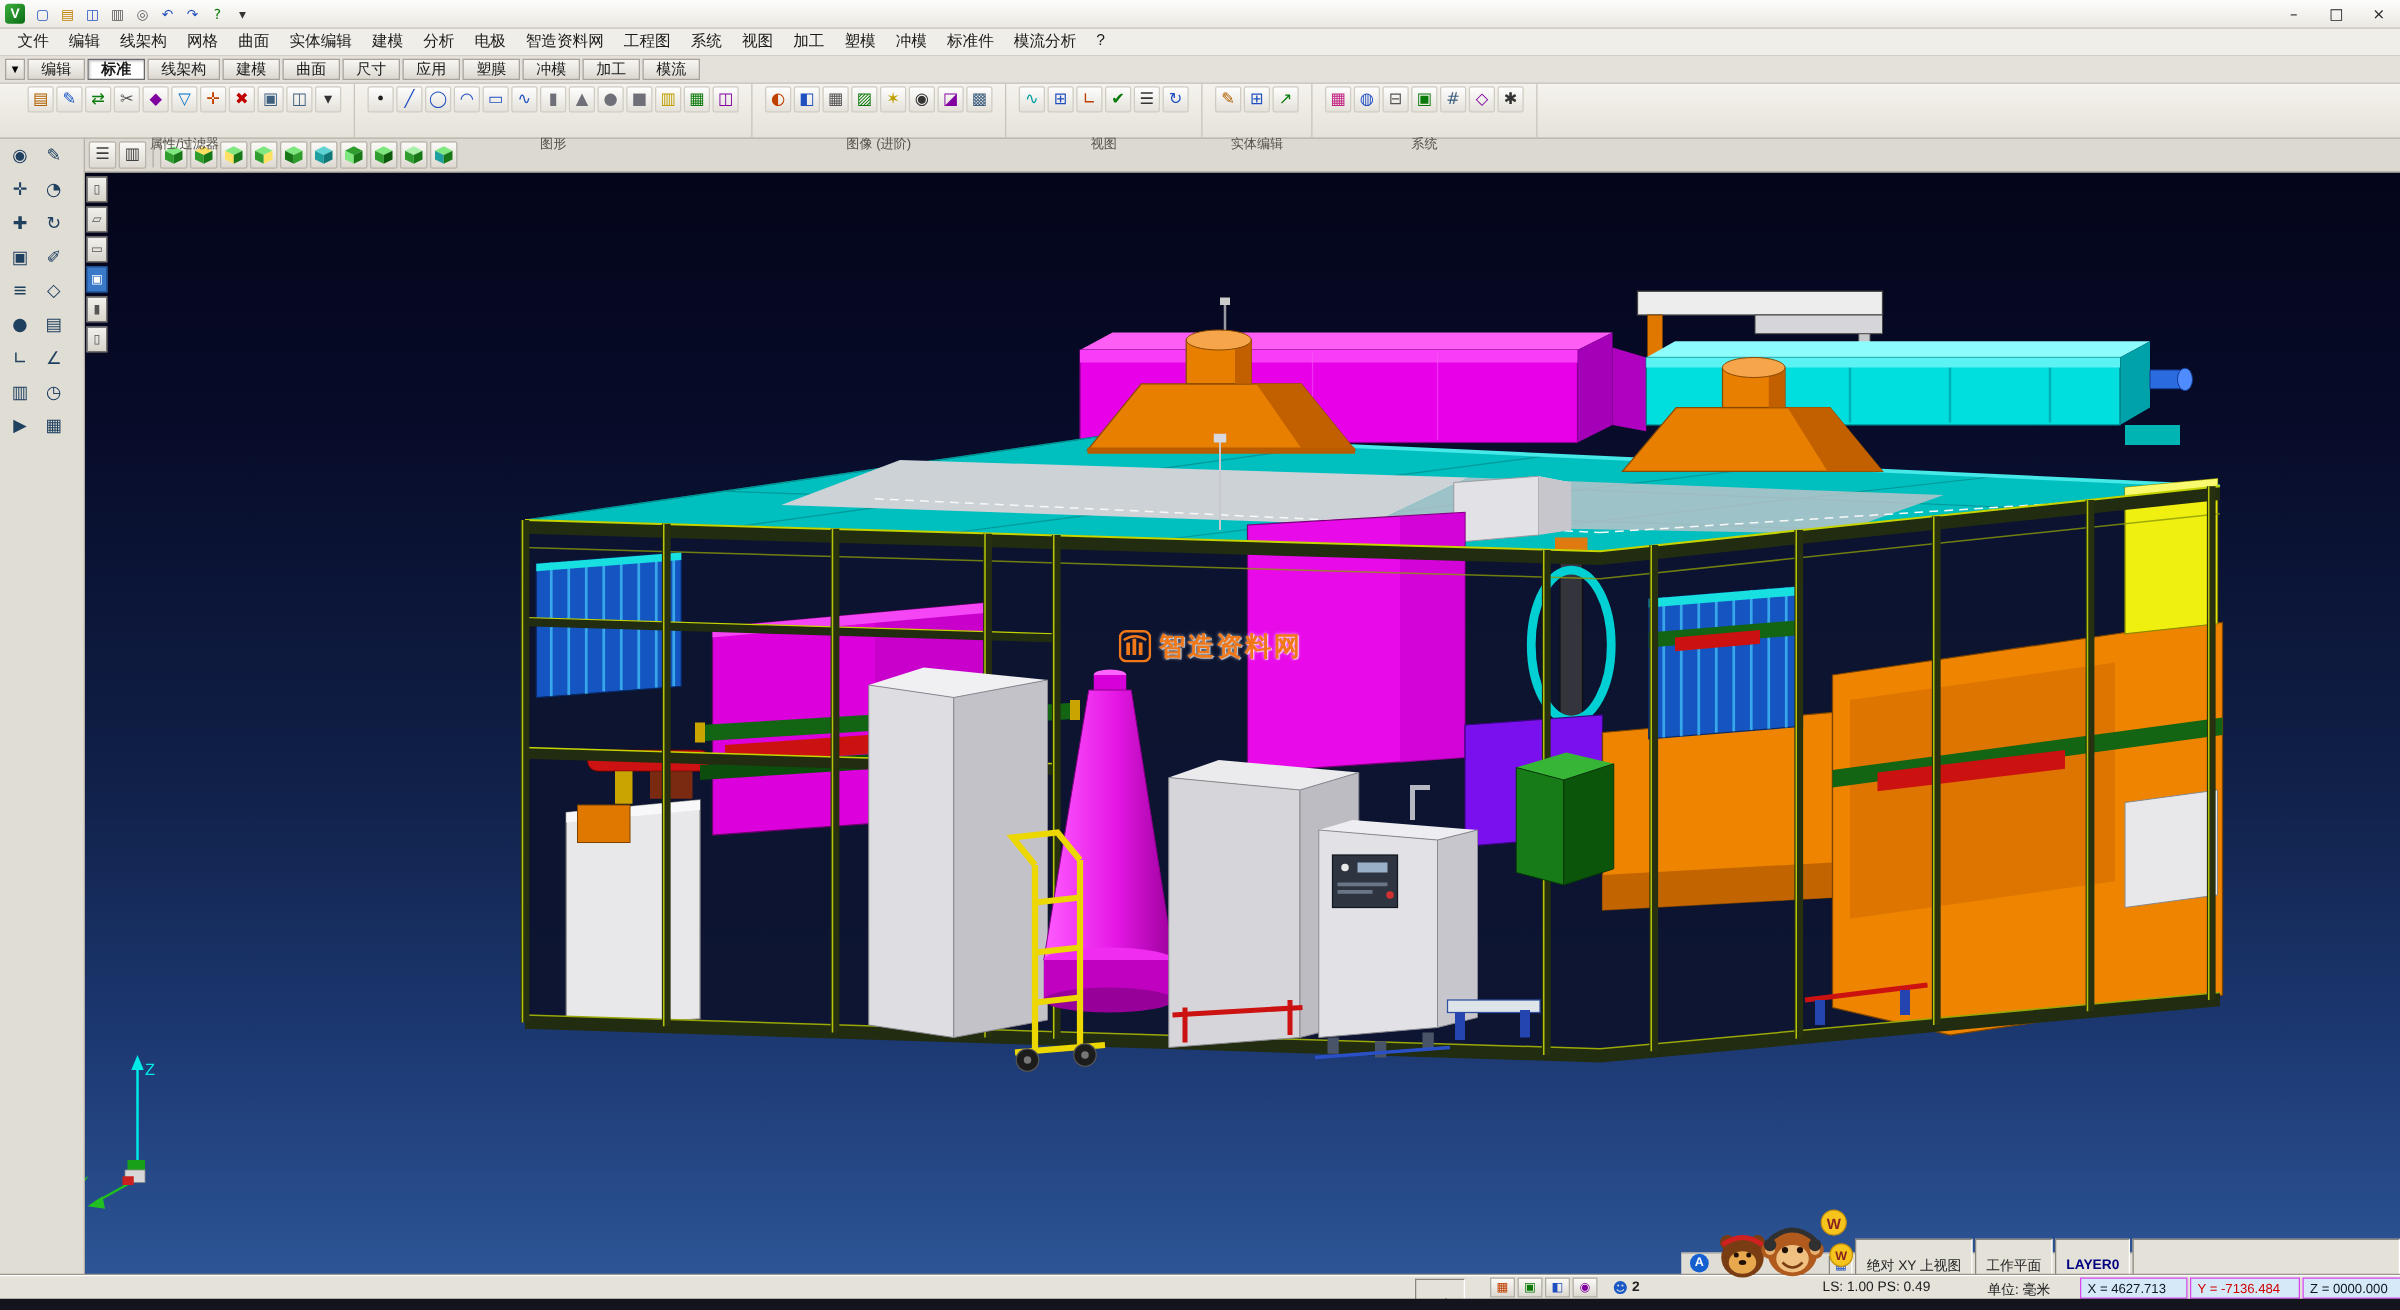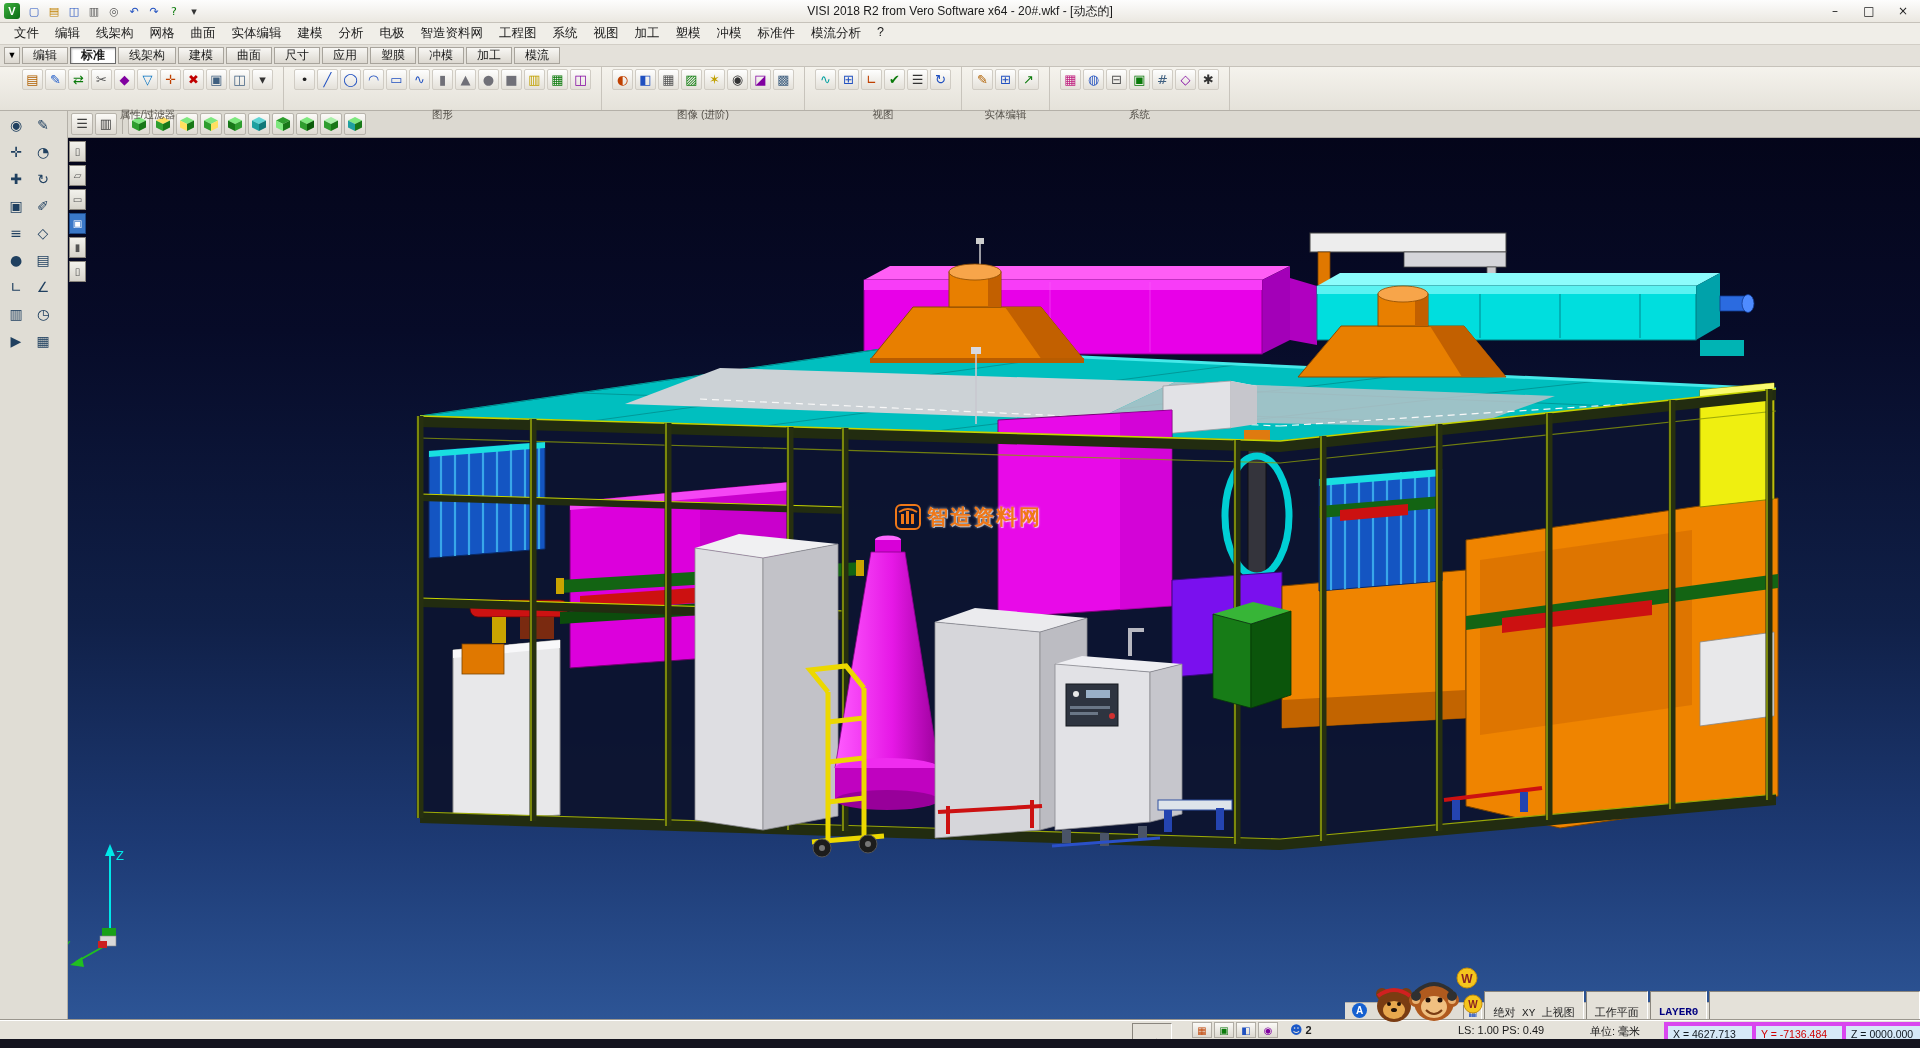--- a/index.html
+++ b/index.html
@@ -64,38 +64,38 @@
         font-family:"DejaVu Sans",sans-serif;}
   .fbtn.active{background:#3a78c8;color:#fff;border-color:#1c4a8a;}
   .watermark{position:absolute;left:828px;top:366px;display:flex;align-items:center;gap:6px;z-index:5;
              color:#f07818;font-weight:bold;font-size:21px;letter-spacing:2px;
              text-shadow:0 0 3px rgba(255,255,255,.75),1px 1px 0 rgba(255,255,255,.6);}
   
   .statustop{position:absolute;top:1002px;left:1345px;right:0;height:18px;background:#e0ddd5;
              border-top:1px solid #b4b0a8;display:flex;align-items:center;gap:2px;
              padding-left:118px;z-index:20;}
   .cell{border:1px solid;border-color:#8a867e #ffffff #ffffff #8a867e;background:#e4e1d9;
-        font-size:11px;height:13px;display:flex;align-items:center;padding:14px 8px;white-space:nowrap;font-family:Liberation Mono, monospace;}
+        font-size:11px;height:13px;display:flex;align-items:center;padding:14px 8px;white-space:nowrap;}
   .cell.layer{color:#000080;font-weight:bold;}
   .cell.filler{flex:1;}
   .cell.ticon{color:#2050c0;font-size:10px;padding:0 4px;font-family:"DejaVu Sans",sans-serif;}
   .abadge{position:absolute;left:1352px;top:1003px;width:15px;height:15px;border-radius:50%;
           background:#1560d0;color:#fff;font-size:10px;font-weight:bold;display:flex;align-items:center;
           justify-content:center;z-index:25;}
   .statusmain{position:absolute;top:1020px;left:0;right:0;height:19px;background:#e5e2da;
               border-top:1px solid #ffffff;box-shadow:0 -1px 0 #9a968e;z-index:20;}
   .statusmain .cell{position:absolute;top:2px;}
   .sicons{position:absolute;top:1px;display:flex;gap:2px;}
   .sicon{width:20px;height:16px;border:1px solid #b0aca4;background:linear-gradient(#fbfaf7,#ddd9d1);
          font-size:10px;display:flex;align-items:center;justify-content:center;padding:0;
          font-family:"DejaVu Sans",sans-serif;}
   .usercell{position:absolute;top:2px;display:flex;align-items:center;gap:3px;font-size:11px;font-weight:bold;}
   .uglyph{color:#1a58c8;font-size:12px;font-family:"DejaVu Sans",sans-serif;}
   .plain{position:absolute;top:3px;font-size:11px;color:#1a1a1a;white-space:nowrap;}
-  .coord{position:absolute;top:1px;height:13px;background:#d6e9f8;border:4px solid #d946ef;
+  .coord{position:absolute;top:1px;height:13px;background:#d6e9f8;border:1px solid #d946ef;
          font-size:10.5px;color:#101820;display:flex;align-items:center;padding:1px 5px;white-space:nowrap;overflow:hidden;}
   .coord.y{color:#d00000;}
   .bottomstrip{position:absolute;top:1039px;left:0;right:0;height:9px;background:#14141f;z-index:20;}
   .mascots{position:absolute;left:1368px;top:960px;z-index:40;}
 </style>
 </head>
 <body>
 
 <div class="titlebar">
   <span class="applogo">V</span>
@@ -103,21 +103,20 @@
       <button class="qicon" style="color: rgb(32, 80, 192);">▢</button>
       <button class="qicon" style="color: rgb(192, 128, 0);">▤</button>
       <button class="qicon" style="color: rgb(32, 80, 192);">◫</button>
       <button class="qicon" style="color: rgb(85, 85, 85);">▥</button>
       <button class="qicon" style="color: rgb(85, 85, 85);">◎</button>
       <button class="qicon" style="color: rgb(32, 80, 192);">↶</button>
       <button class="qicon" style="color: rgb(32, 80, 192);">↷</button>
       <button class="qicon" style="color: rgb(10, 122, 10);">?</button>
       <button class="qicon" style="color: rgb(51, 51, 51);">▾</button>
     </span>
-  <span class="wintitle">VISI 2018 R2 from Vero Software x64 - 20#.wkf - [动态的]</span>
   <span class="winctrls">
     <button class="winbtn">–</button>
     <button class="winbtn">□</button>
     <button class="winbtn close">×</button>
   </span>
 </div>
 
 <div class="menubar">
   <span style="display:flex">
       <span class="mitem">文件</span>

